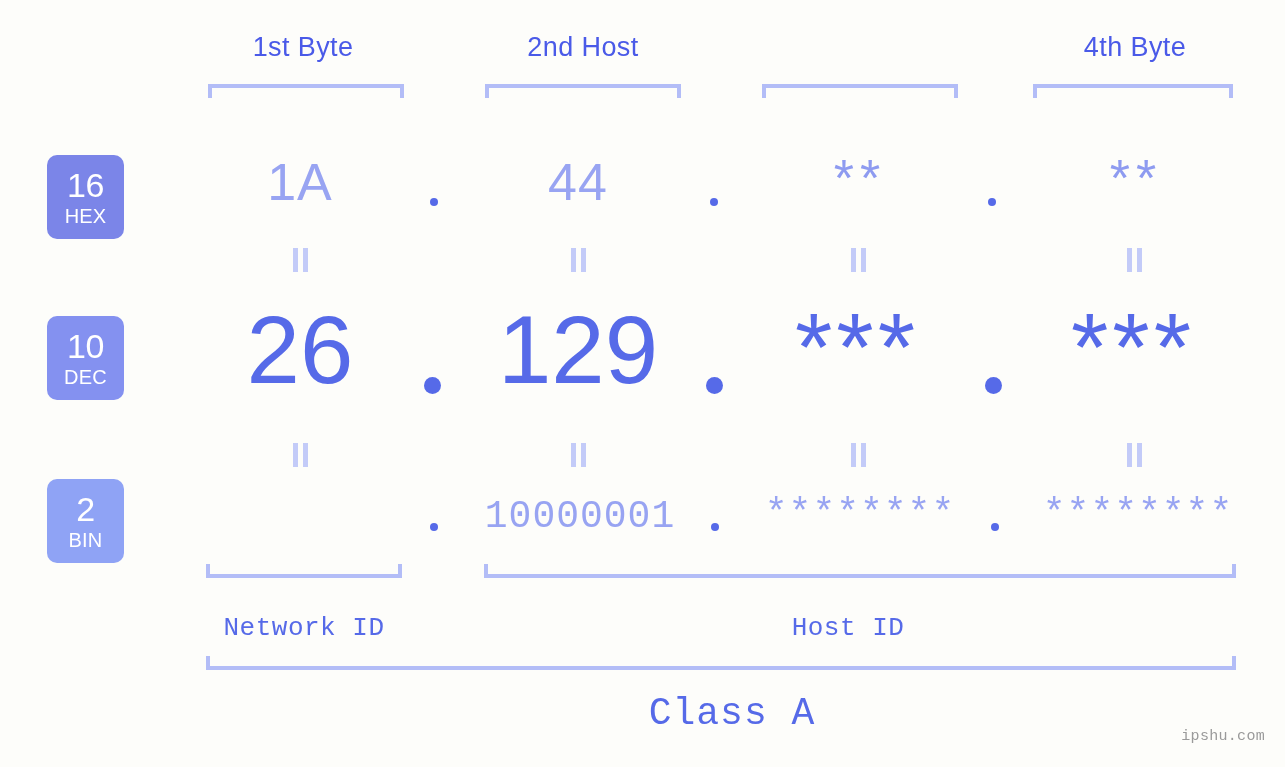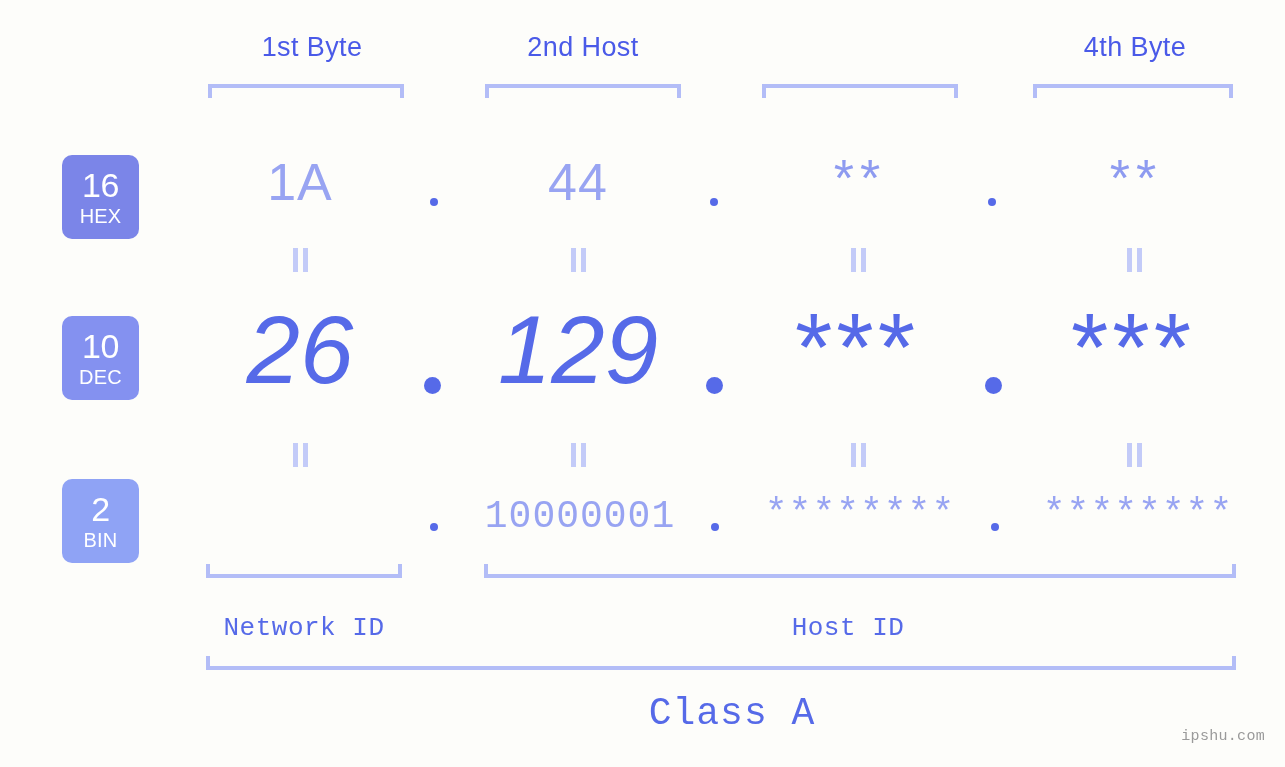--- a/index.html
+++ b/index.html
@@ -49,21 +49,21 @@
     border-bottom: 4px solid #b3bdf7;
     border-left: 4px solid #b3bdf7;
     border-right: 4px solid #b3bdf7;
     height: 14px;
     box-sizing: border-box;
   }
 
   
   .badge {
     position: absolute;
-    left: 62px;
+    left: 47px;
     width: 77px;
     height: 84px;
     border-radius: 10px;
     display: flex;
     flex-direction: column;
     align-items: center;
     justify-content: center;
     color: #ffffff;
     font-family: "Liberation Sans", sans-serif;
     line-height: 1;
@@ -99,21 +99,20 @@
     top: 148px;
     letter-spacing: 6px;
   }
 
   .dec-val {
     font-family: "Liberation Sans", sans-serif;
     font-size: 96px;
     color: #566ae8;
     top: 295px;
     letter-spacing: 0px;
-    font-style: italic;
   }
   .dec-star {
     font-family: "Liberation Sans", sans-serif;
     font-size: 96px;
     color: #566ae8;
     top: 292px;
     letter-spacing: 4px;
   }
 
   .bin-val {
@@ -187,21 +186,21 @@
     font-size: 15px;
     color: #9a9a9a;
     letter-spacing: 0.3px;
   }
 </style>
 </head>
 <body>
 
 <div id="stage">
 
-  <div class="byte-label" style="left:212px; width:200px;">1st Byte</div>
+  <div class="byte-label" style="left:203px; width:200px;">1st Byte</div>
   <div class="byte-label" style="left:483px; width:200px;">2nd Host</div>
   <div class="byte-label" style="left:1035px; width:200px;">4th Byte</div>
 
   <div class="bracket-down" style="left:208px; top:84px; width:196px;"></div>
   <div class="bracket-down" style="left:485px; top:84px; width:196px;"></div>
   <div class="bracket-down" style="left:762px; top:84px; width:196px;"></div>
   <div class="bracket-down" style="left:1033px; top:84px; width:200px;"></div>
 
   <div class="badge" style="top:155px; background:#7b85e8;">
     <span class="num">16</span>

